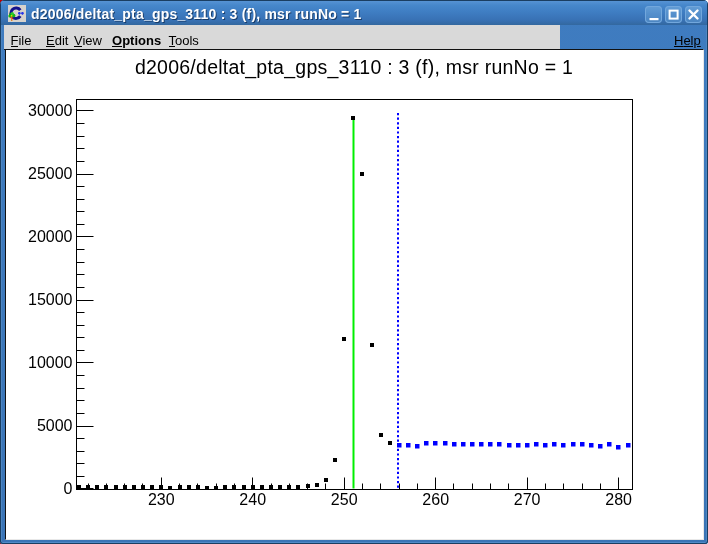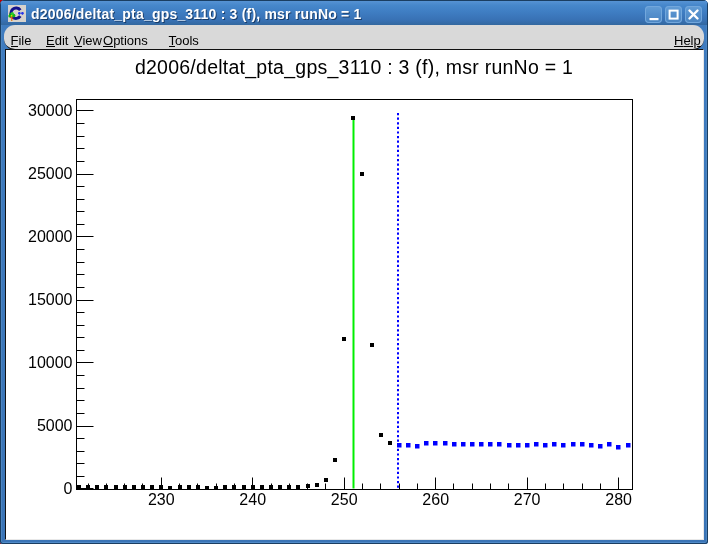--- a/index.html
+++ b/index.html
@@ -14,22 +14,22 @@
   #titlebar{position:absolute;left:1px;top:1px;width:706px;height:24px;
        background:linear-gradient(180deg,#5693d4 0%,#4687cb 18%,#3f7ec3 45%,#3871b4 80%,#33689f 100%);}
   #ticon{position:absolute;left:7px;top:4px;width:18px;height:17px;}
   #ttext{position:absolute;left:30px;top:0;height:26px;line-height:26px;
        color:#fff;font-size:14px;font-weight:bold;
        text-shadow:1px 1px 0 rgba(20,50,90,0.85);letter-spacing:0.2px;}
   .tbtn{position:absolute;top:4.5px;width:17px;height:17px;border-radius:4px;
        background:linear-gradient(180deg,#649ed6 0%,#5590cd 45%,#4a84c0 100%);
        box-shadow:inset 0 0 0 1px #72a7dc;}
   #btn-min{left:643.5px;} #btn-max{left:663.5px;} #btn-close{left:683.5px;}
-  #menubar{position:absolute;left:4px;top:25px;width:700px;height:24px;
-       background:#d9d9d9;border-bottom:1px solid #111;border-radius:11px;}
+  #menubar{position:absolute;left:4px;top:25px;width:556px;height:24px;
+       background:#d9d9d9;border-bottom:1px solid #111;}
   .mi{position:absolute;top:4.5px;height:21px;line-height:21px;font-size:13px;color:#000;}
   .mi u{text-decoration:none;background:linear-gradient(#000,#000) 0 13.6px/100% 1.2px no-repeat;}
   #canvas{position:absolute;left:5px;top:49px;width:699px;height:491px;background:#fff;
        border-left:1.5px solid #111;border-top:1.5px solid #111;
        border-right:1px solid #e8e8e8;border-bottom:1px solid #e8e8e8;box-sizing:border-box;}
   #plot{position:absolute;left:0;top:0;width:708px;height:544px;transform:translateZ(0);}
 </style>
 </head>
 <body>
 <div id="corner-tl"></div>
@@ -57,21 +57,21 @@
           <rect x="4.6" y="4.6" width="8" height="8" fill="none" stroke="#fff" stroke-width="2"></rect>
         </svg></div>
     <div class="tbtn" id="btn-close"><svg width="17" height="17">
           <path d="M4.5 4.5 L12.5 12.5 M12.5 4.5 L4.5 12.5" stroke="#fff" stroke-width="2.4" stroke-linecap="round"></path>
         </svg></div>
   </div>
   <div id="menubar">
     <div class="mi" style="left:6.5px;"><u>F</u>ile</div>
     <div class="mi" style="left:42px;"><u>E</u>dit</div>
     <div class="mi" style="left:70px;text-align:right;"><u>V</u>iew</div>
-    <div class="mi" style="left:99px;"><u>O</u>ptions</div>
+    <div class="mi" style="left:108px;font-weight:bold;"><u>O</u>ptions</div>
     <div class="mi" style="left:164.5px;text-align:center;"><u>T</u>ools</div>
     <div class="mi" style="left:670px;text-decoration:underline;"><u>H</u>elp</div>
   </div>
   <div id="canvas"></div>
 </div>
 <svg id="plot" viewBox="0 0 708 544" font-family="Liberation Sans">
 <rect x="76.5" y="99.5" width="556" height="390" fill="none" stroke="#000" stroke-width="1"></rect>
 <line x1="76.5" y1="488.5" x2="93.5" y2="488.5" stroke="#000" stroke-width="1"></line>
 <line x1="76.5" y1="476.5" x2="84.5" y2="476.5" stroke="#000" stroke-width="1"></line>
 <line x1="76.5" y1="463.5" x2="84.5" y2="463.5" stroke="#000" stroke-width="1"></line>

